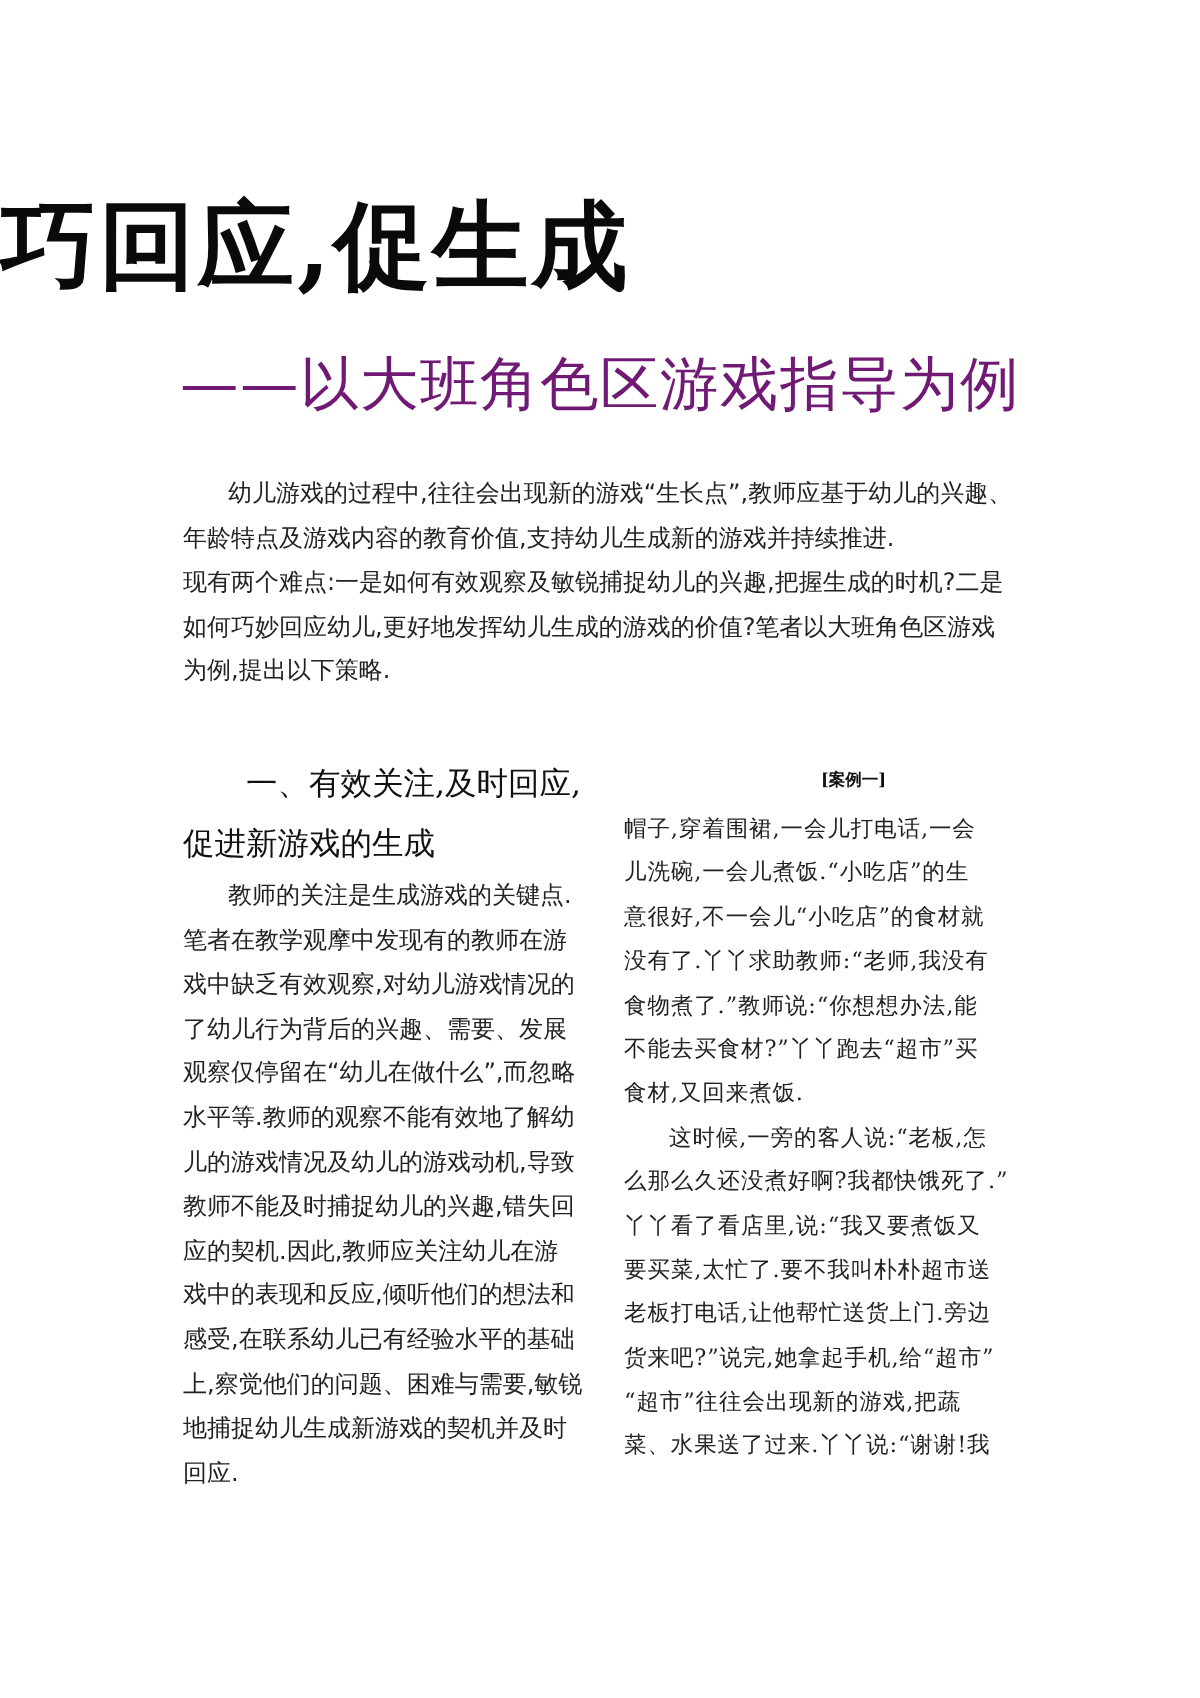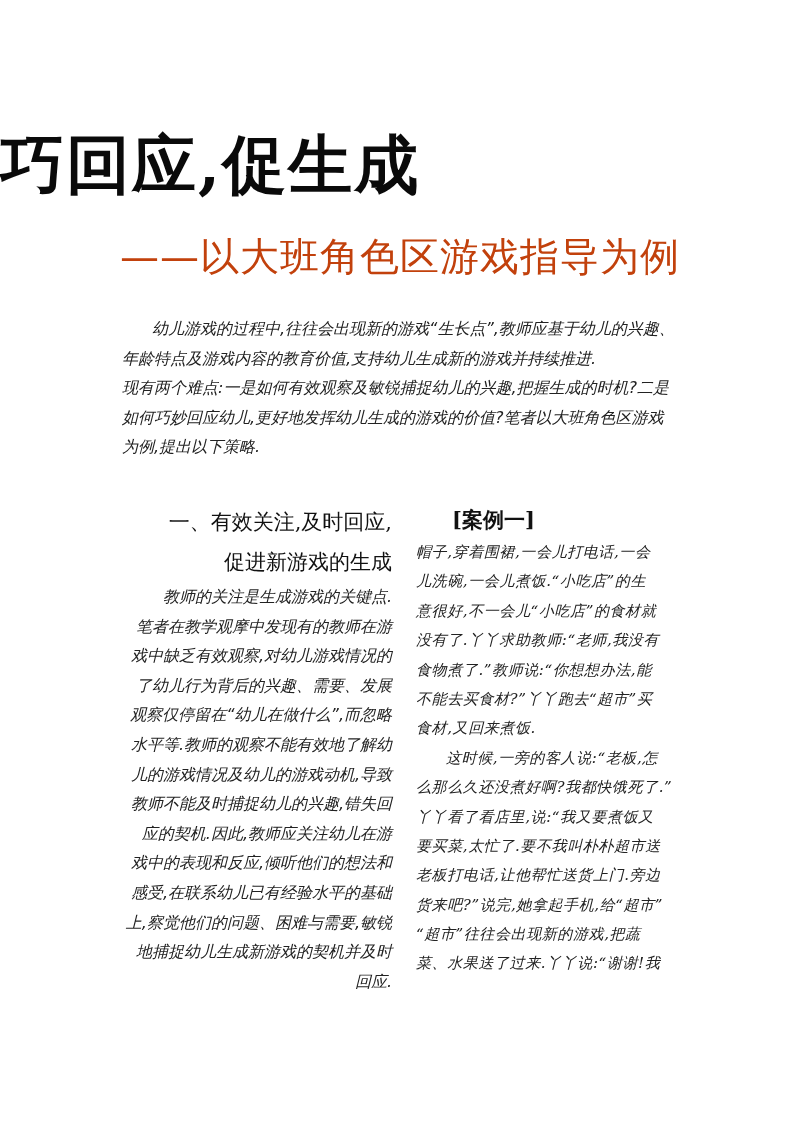--- a/index.html
+++ b/index.html
@@ -5,41 +5,41 @@
   html, body { margin: 0; padding: 0; background: #ffffff; }
   body { width: 800px; height: 1132px; position: relative; overflow: hidden; color: #111; }
   .page { position: absolute; left: 0; top: 0; width: 800px; height: 1132px; background: #fff; }
   .title {
     position: absolute; left: 0; top: 125px; width: 800px; text-align: left;
     font-family: "DejaVu Serif", serif; font-size: 64px; font-weight: bold; letter-spacing: 2px;
     line-height: 80px; color: #0a0a0a;
   }
   .subtitle {
     position: absolute; left: 0; top: 232px; width: 800px; text-align: center;
-    font-family: "DejaVu Sans", sans-serif; font-size: 39px; line-height: 50px; color: #c2410c;
+    font-family: "DejaVu Sans", sans-serif; font-size: 39px; line-height: 50px; color: #701a75;
     letter-spacing: 1px;
   }
   .intro {
     position: absolute; left: 122px; top: 314px; width: 560px;
     font-family: "DejaVu Sans", sans-serif; font-size: 16px; color: #222;
   }
-  .line { height: 29.5px; line-height: 29.5px; white-space: nowrap; font-style: italic; }
+  .line { height: 29.5px; line-height: 29.5px; white-space: nowrap; }
   .indent { padding-left: 30px; }
   .left-col {
     position: absolute; left: 122px; top: 502px; width: 270px;
-    font-family: "DejaVu Sans", sans-serif; color: #222; text-align: right;
+    font-family: "DejaVu Sans", sans-serif; color: #222;
   }
   .heading1 { font-family: "DejaVu Serif", serif; font-size: 21px; height: 40px; line-height: 40px; white-space: nowrap; color: #111; }
   .heading1.first { padding-left: 42px; }
   .left-col .line { font-size: 16px; height: 29.6px; line-height: 29.6px; }
   .right-col {
     position: absolute; left: 416px; top: 502px; width: 270px;
     font-family: "DejaVu Serif", serif; color: #222;
   }
-  .case-title { font-family: "DejaVu Serif", serif; font-weight: bold; font-size: 21px; height: 36px; line-height: 36px; padding-left: 36px; color: #111; }
+  .case-title { font-family: "DejaVu Serif", serif; font-weight: bold; font-size: 11px; height: 36px; line-height: 36px; padding-left: 36px; color: #111; text-align: center; }
   .right-col .line { font-size: 15px; height: 29.4px; line-height: 29.4px; letter-spacing: 0.6px; }
 </style>
 </head>
 <body>
 
 <div class="page">
   <div class="title">巧回应,促生成</div>
   <div class="subtitle">——以大班角色区游戏指导为例</div>
 
   <div class="intro">

